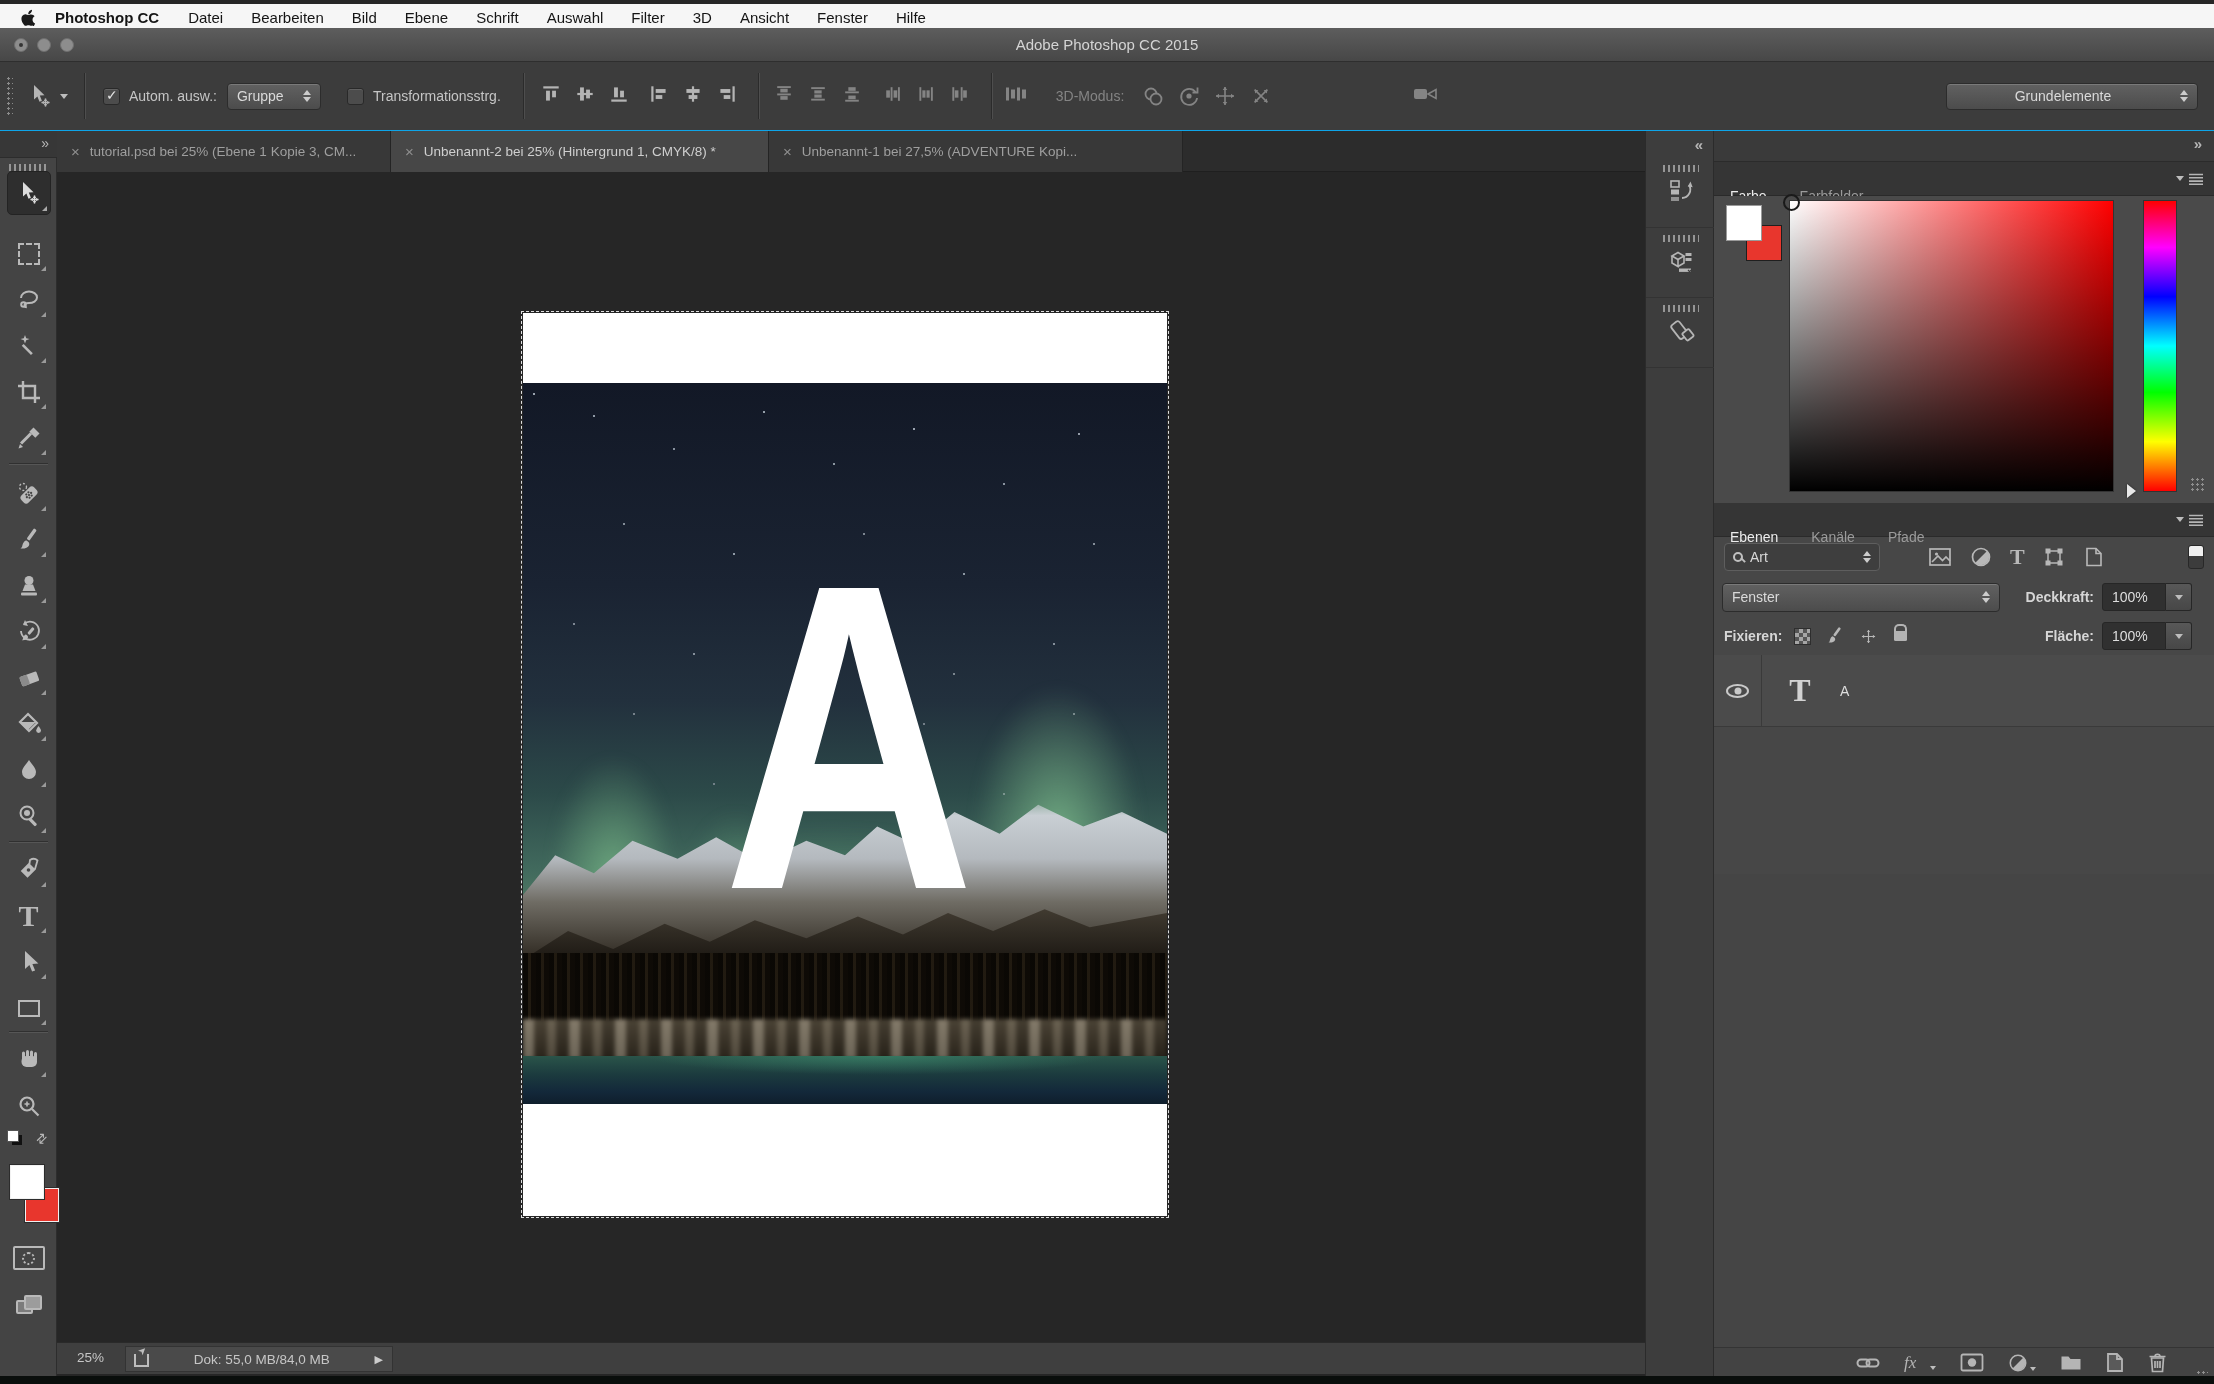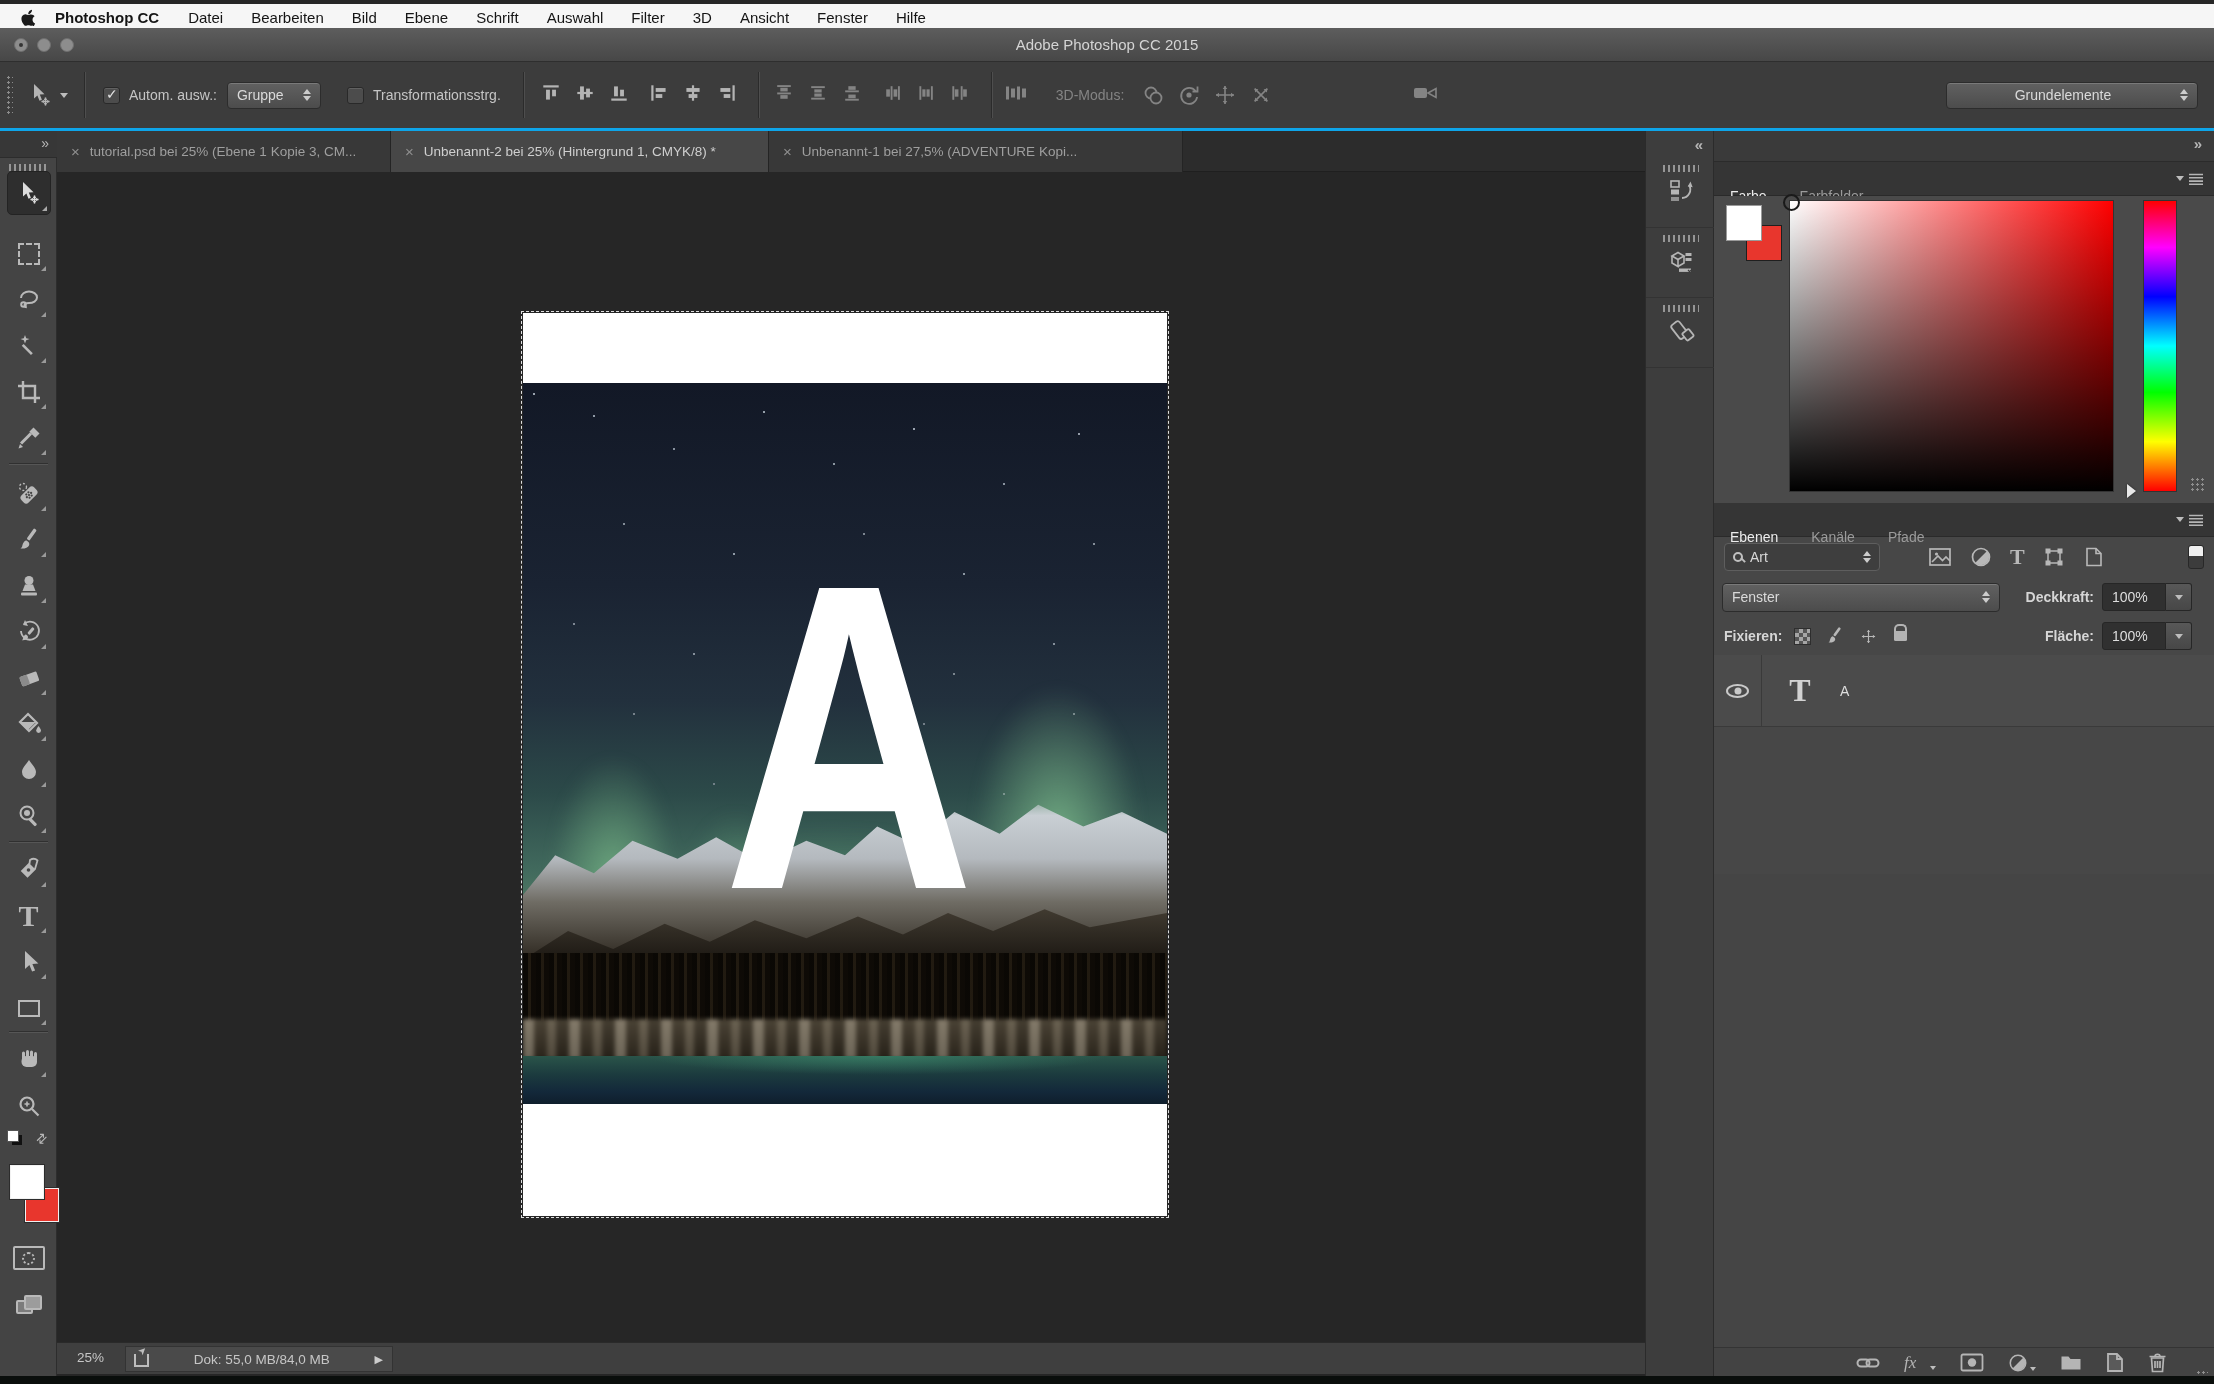--- a/index.html
+++ b/index.html
@@ -17,21 +17,21 @@
 
 
 #titlebar { position:absolute; left:0; top:28px; width:2214px; height:34px;
   background:linear-gradient(#5d5d5d,#474747); border-bottom:1px solid #2e2e2e;
   display:flex; align-items:center; justify-content:center; color:#d4d4d4; font-size:15px; }
 .tl { position:absolute; top:10px; width:14px; height:14px; border-radius:50%; background:#8d8d8d; border:1px solid #6f6f6f; }
 .tl.dot::after { content:""; position:absolute; left:4px; top:4px; width:4px; height:4px; border-radius:50%; background:#343434; }
 
 
 #optionsbar { position:absolute; left:0; top:62px; width:2214px; height:69px; background:#3c3c3c;
-  border-bottom:3px solid #0ea5e9; display:flex; align-items:center; color:#c5c5c5; font-size:14px; }
+  border-bottom:1px solid #0ea5e9; display:flex; align-items:center; color:#c5c5c5; font-size:14px; }
 .vgrip { width:7px; height:40px; margin-left:6px;
   background-image:radial-gradient(#8b8b8b 1px, transparent 1.3px); background-size:5px 5px; }
 .osep { width:1px; height:46px; background:#2b2b2b; box-shadow:1px 0 0 #4e4e4e; flex:none; }
 .cb { width:17px; height:17px; background:#4c4c4c; border:1px solid #292929; border-radius:3px;
   box-shadow:inset 0 1px 0 rgba(255,255,255,.12); position:relative; flex:none; }
 .cb.checked::after { content:"✓"; position:absolute; left:2px; top:-2px; font-size:14px; color:#e4e4e4; }
 .dd { height:27px; background:linear-gradient(#616161,#4c4c4c); border:1px solid #2c2c2c; border-radius:4px;
   box-shadow:inset 0 1px 0 rgba(255,255,255,.16); display:flex; align-items:center; padding:0 9px; color:#dadada; }
 .spin { display:flex; flex-direction:column; gap:2px; margin-left:auto; padding-left:10px; }
 .spin i { width:0; height:0; border-left:4px solid transparent; border-right:4px solid transparent; }

